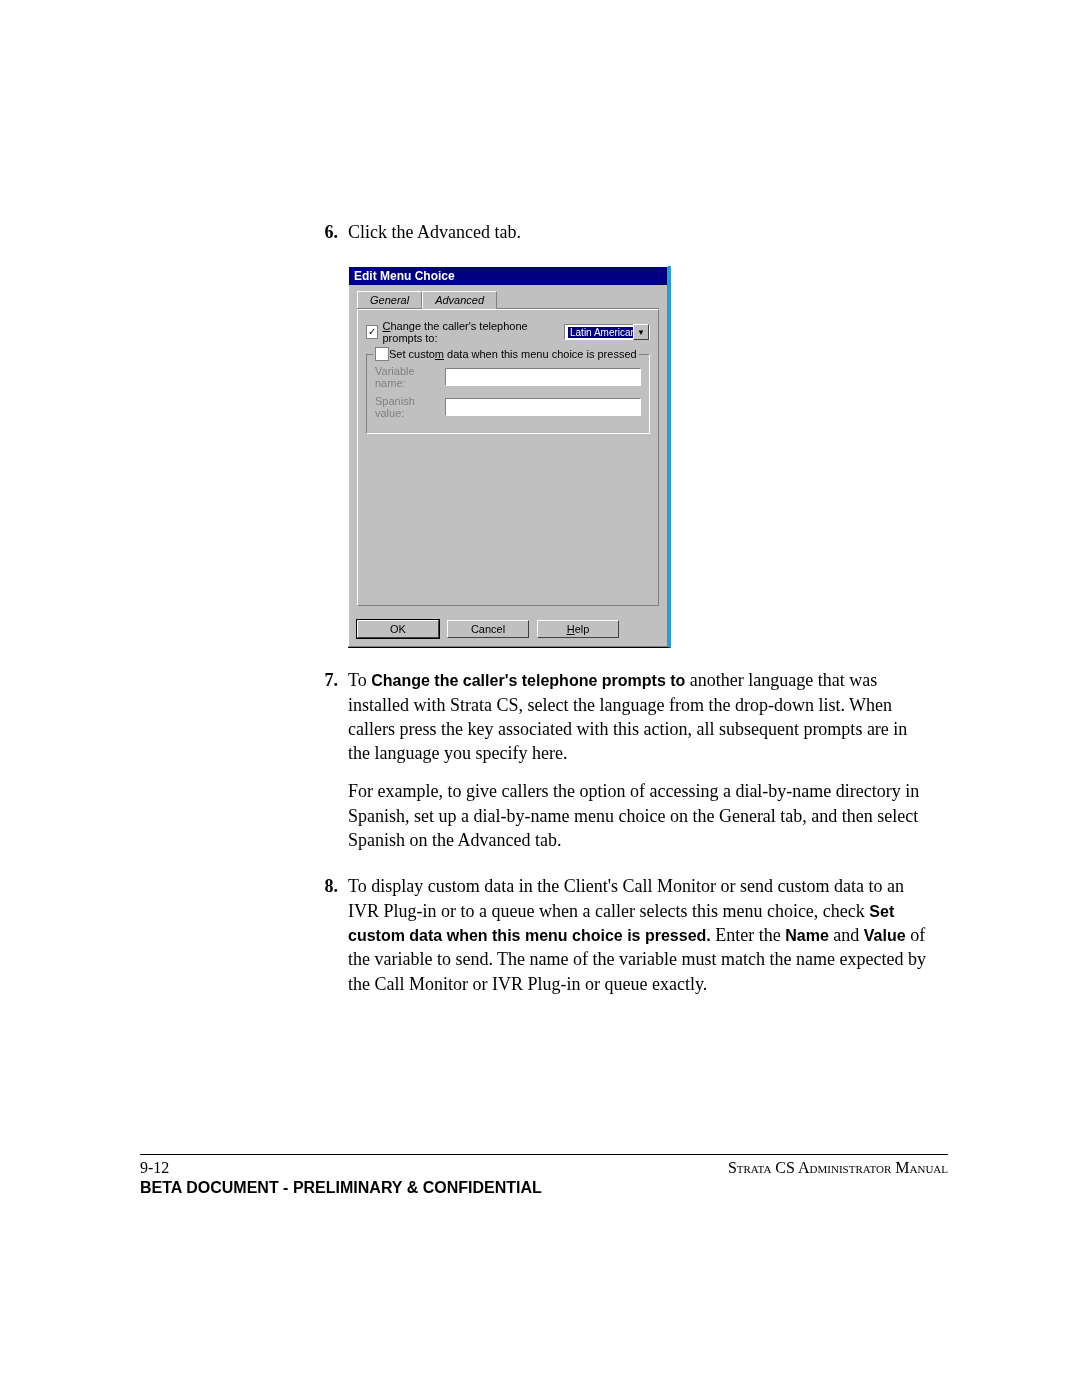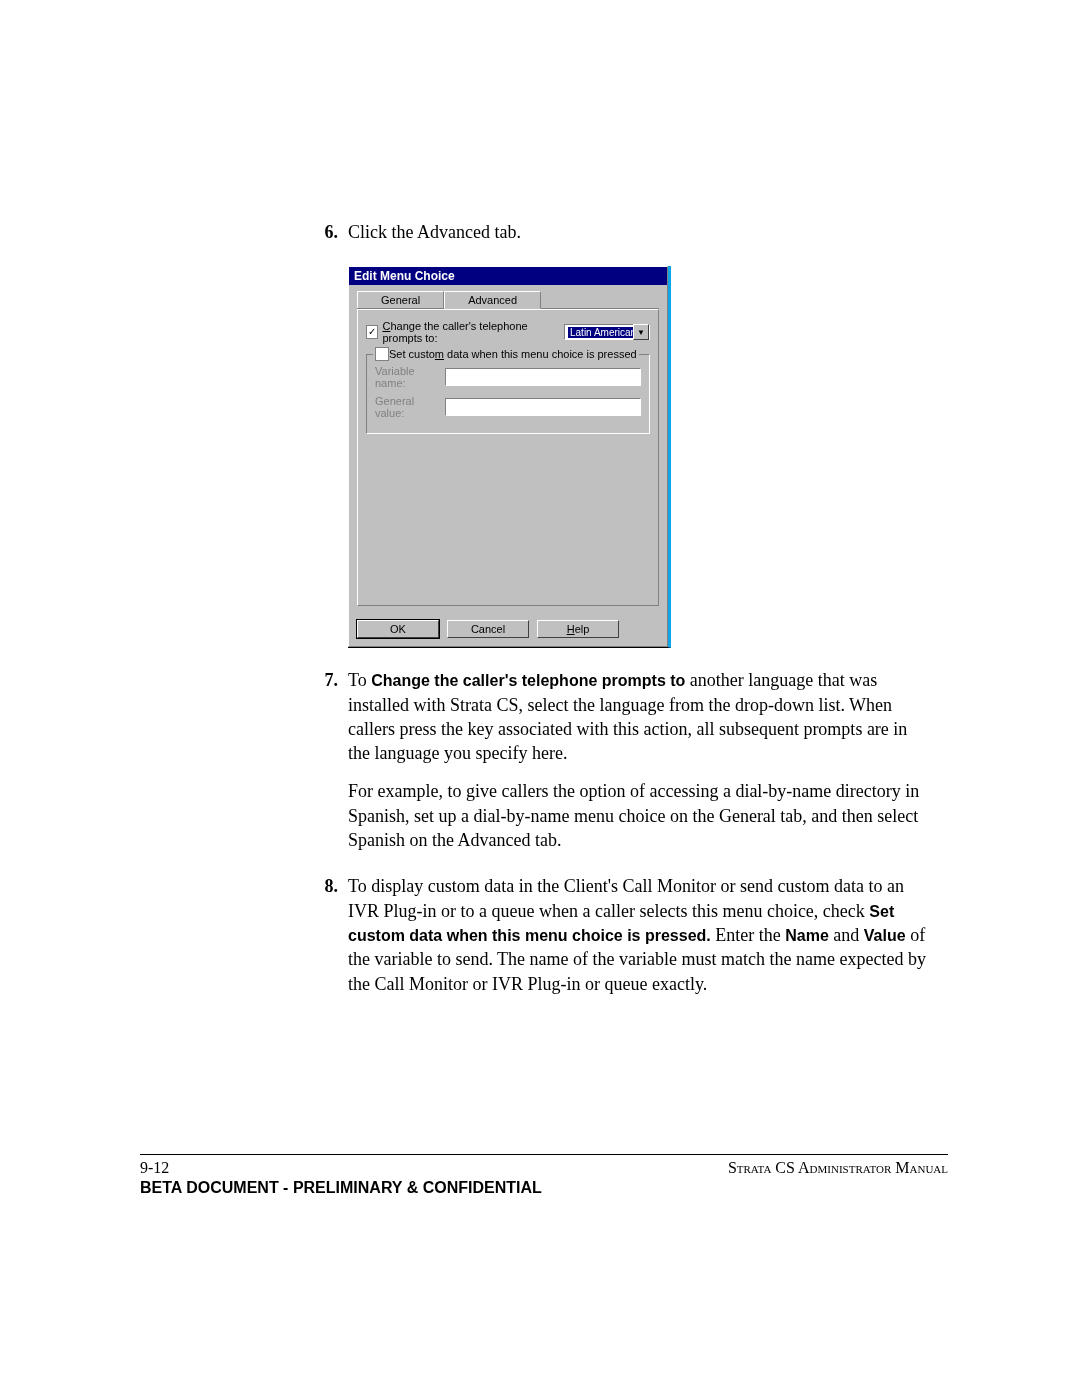--- a/index.html
+++ b/index.html
@@ -64,24 +64,25 @@
   .tabs {
     display: flex;
     border-bottom: 1px solid #808080;
     margin-bottom: 0;
   }
   .tab {
     background: #c0c0c0;
     border-top: 1px solid #fff;
     border-left: 1px solid #fff;
     border-right: 1px solid #808080;
-    padding: 2px 23px;
+    padding: 2px 12px;
     font-size: 11px;
     margin-right: 0;
     position: relative;
+    font-style: italic;
   }
   .tab.active {
     border-bottom: 1px solid #c0c0c0;
     margin-bottom: -1px;
     z-index: 2;
   }
   .tab-pane {
     border-left: 1px solid #fff;
     border-top: 1px solid #fff;
     border-right: 1px solid #808080;
@@ -258,21 +259,21 @@
           <div class="group">
             <div class="group-legend">
               <span class="chk"></span>
               <span class="lbl"><span>Set custo</span><span class="ul">m</span><span> data when this menu choice is pressed</span></span>
             </div>
             <div class="formrow">
               <span class="flabel"><span>Varia</span><span class="ul">b</span><span>le name:</span></span>
               <span class="tinput"></span>
             </div>
             <div class="formrow">
-              <span class="flabel"><span>General val</span><span class="ul">u</span><span>e:</span></span>
+              <span class="flabel"><span>Spanish val</span><span class="ul">u</span><span>e:</span></span>
               <span class="tinput"></span>
             </div>
           </div>
         </div>
       </div>
       <div class="btnrow">
         <div class="btn default">OK</div>
         <div class="btn">Cancel</div>
         <div class="btn"><span class="ul">H</span><span>elp</span></div>
       </div>

